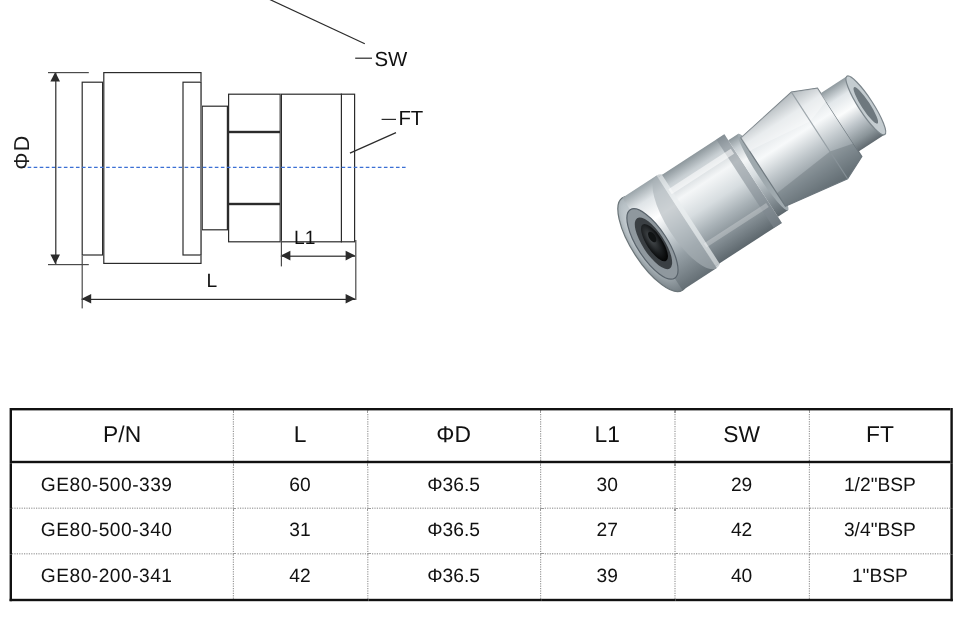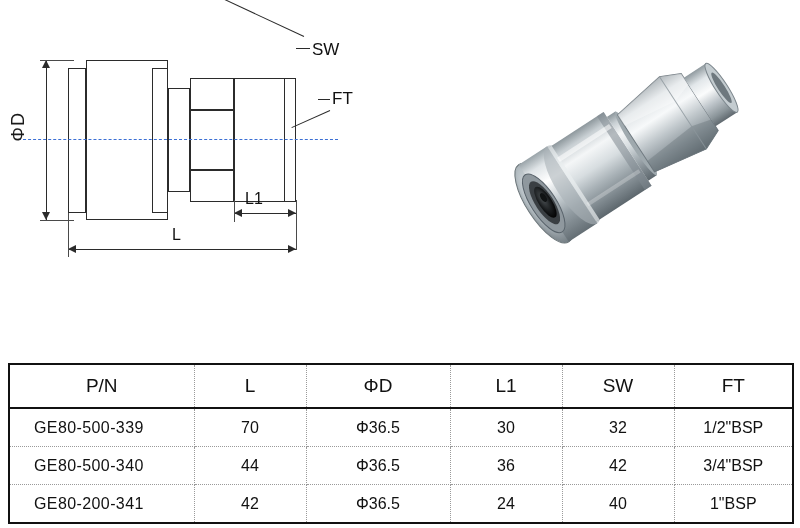--- a/index.html
+++ b/index.html
@@ -108,21 +108,21 @@
     position: absolute;
     left: 470px; top: 40px;
     width: 290px; height: 235px;
   }
   #photo svg { display: block; }
 
   
   #spec-table-wrap {
     position: absolute;
     left: 8px;
-    top: 363px;
+    top: 340px;
     width: 664px;
   }
   table {
     border-collapse: collapse;
     width: 784px;
     table-layout: fixed;
   }
   thead th {
     font-weight: normal;
     font-size: 19px;
@@ -301,37 +301,37 @@
         <th>L</th>
         <th>ΦD</th>
         <th>L1</th>
         <th>SW</th>
         <th>FT</th>
       </tr>
     </thead>
     <tbody>
       <tr>
         <td class="pn">GE80-500-339</td>
-        <td>70</td>
+        <td>60</td>
         <td>Φ36.5</td>
         <td>30</td>
-        <td>32</td>
+        <td>29</td>
         <td>1/2"BSP</td>
       </tr>
       <tr>
         <td class="pn">GE80-500-340</td>
-        <td>44</td>
+        <td>31</td>
         <td>Φ36.5</td>
-        <td>36</td>
+        <td>27</td>
         <td>42</td>
         <td>3/4"BSP</td>
       </tr>
       <tr>
         <td class="pn">GE80-200-341</td>
         <td>42</td>
         <td>Φ36.5</td>
-        <td>24</td>
+        <td>39</td>
         <td>40</td>
         <td>1"BSP</td>
       </tr>
     </tbody>
   </table>
 </div>
 
 </body></html>

